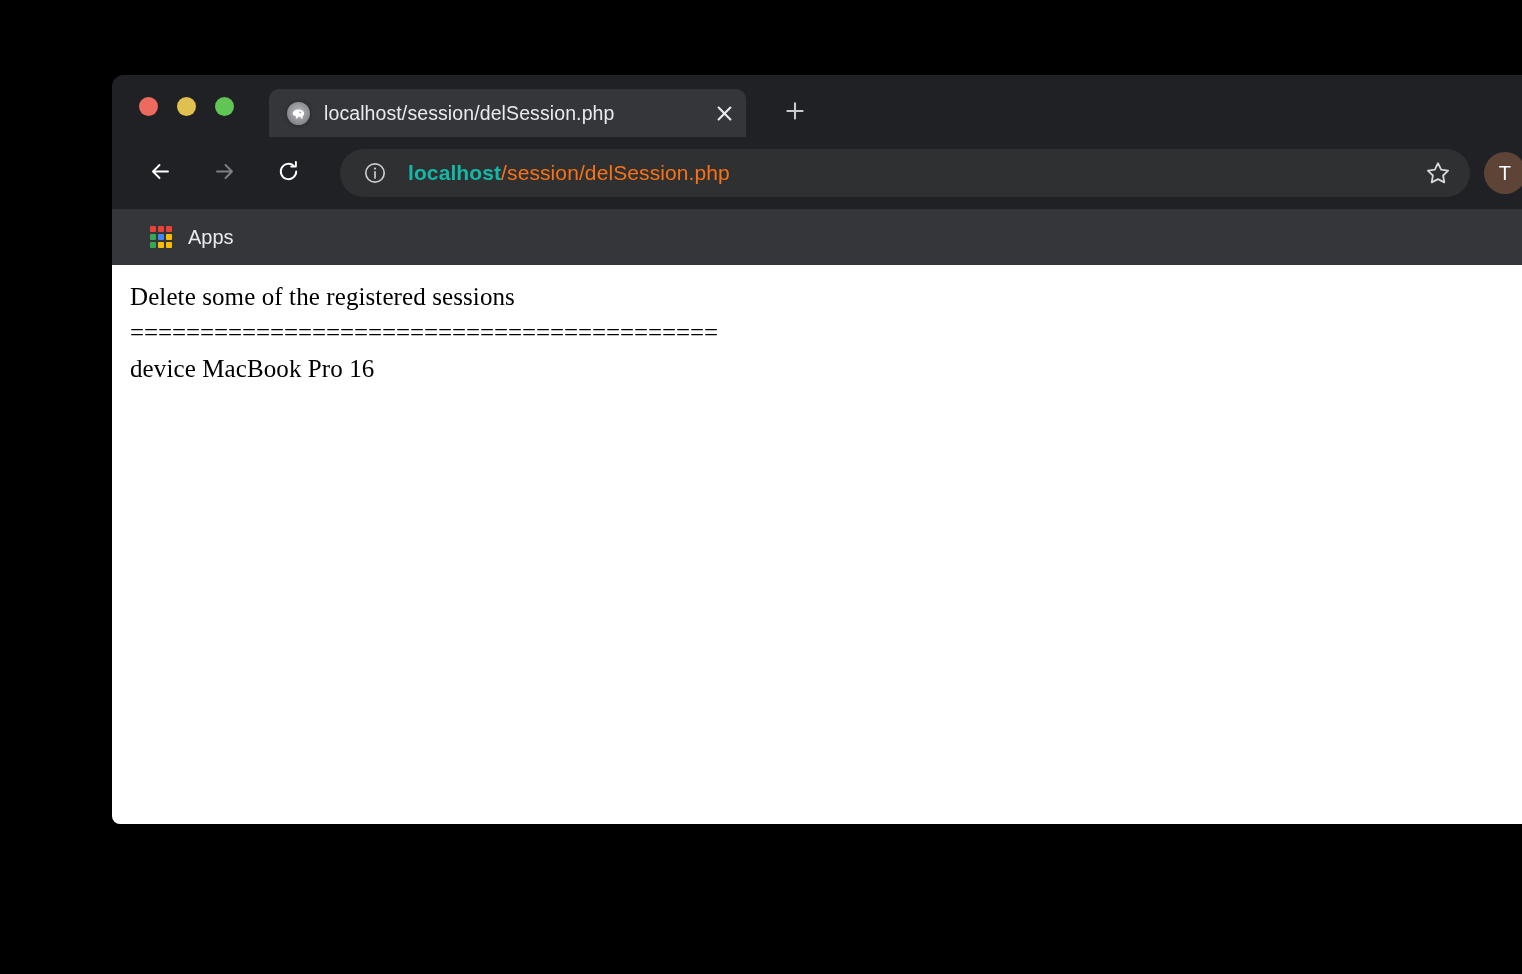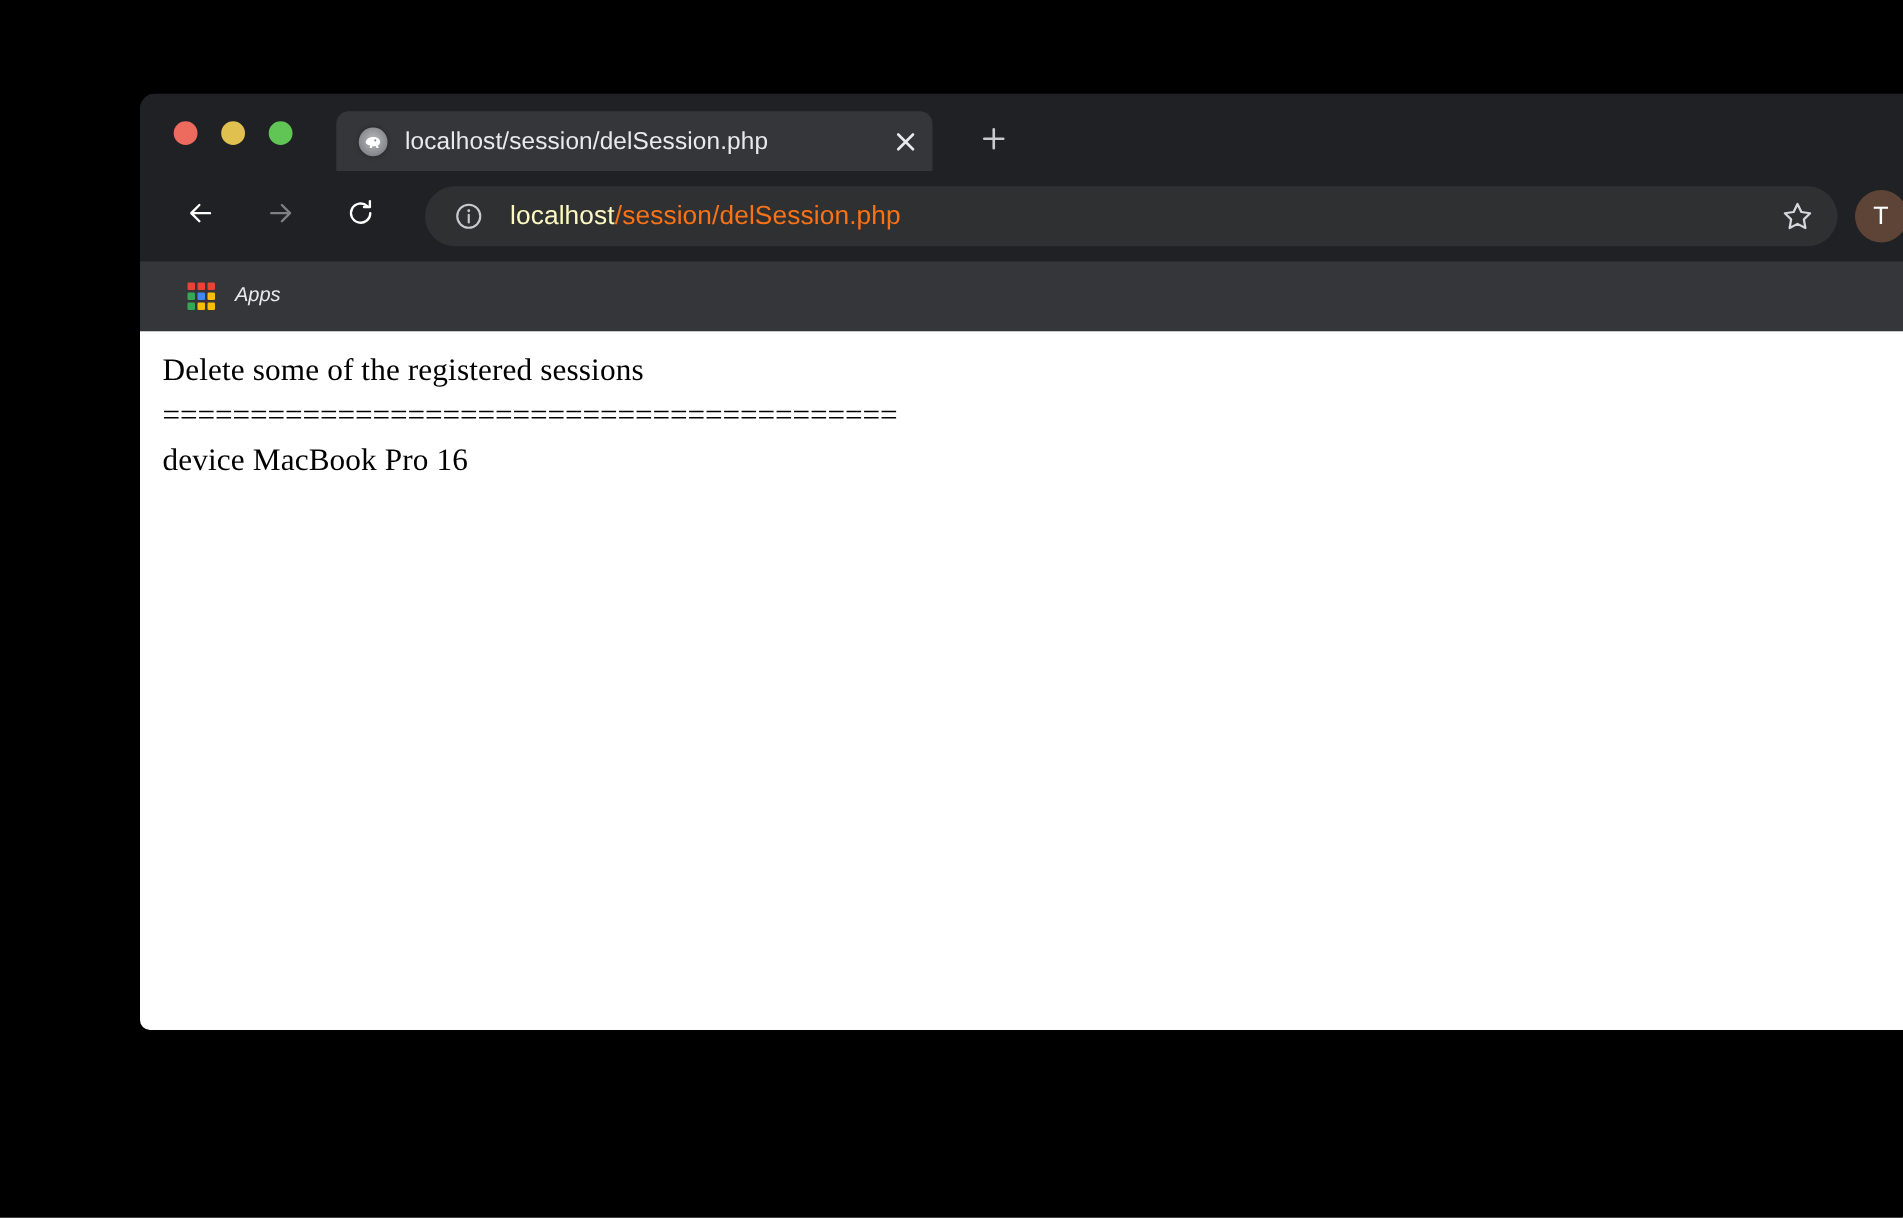--- a/index.html
+++ b/index.html
@@ -151,21 +151,21 @@
     align-items: center;
     justify-content: center;
   }
   .url-text {
     flex: 1 1 auto;
     font-size: 21px;
     white-space: nowrap;
     overflow: hidden;
     letter-spacing: 0.1px;
   }
-  .url-host { color: #fef9c3; }
+  .url-host { color: #14b8a6; font-weight: bold; }
   .url-path { color: #f97316; }
 
   .star-btn {
     flex: 0 0 auto;
     width: 44px;
     height: 44px;
     display: flex;
     align-items: center;
     justify-content: center;
     color: #d6d7da;
@@ -214,22 +214,21 @@
     width: 22px;
     height: 22px;
     display: grid;
     grid-template-columns: repeat(3, 6px);
     grid-template-rows: repeat(3, 6px);
     gap: 2px;
   }
   .apps-grid i { display: block; width: 6px; height: 6px; border-radius: 1px; }
   .apps-label {
     color: #e8eaed;
-    font-size: 16px;
-    font-style: italic;
+    font-size: 20px;
   }
 
   
   .page-content {
     background: #ffffff;
     height: 559px;
     padding: 14px 16px 0 18px;
     box-sizing: border-box;
     font-family: "Liberation Serif", "DejaVu Serif", serif;
     color: #000000;

